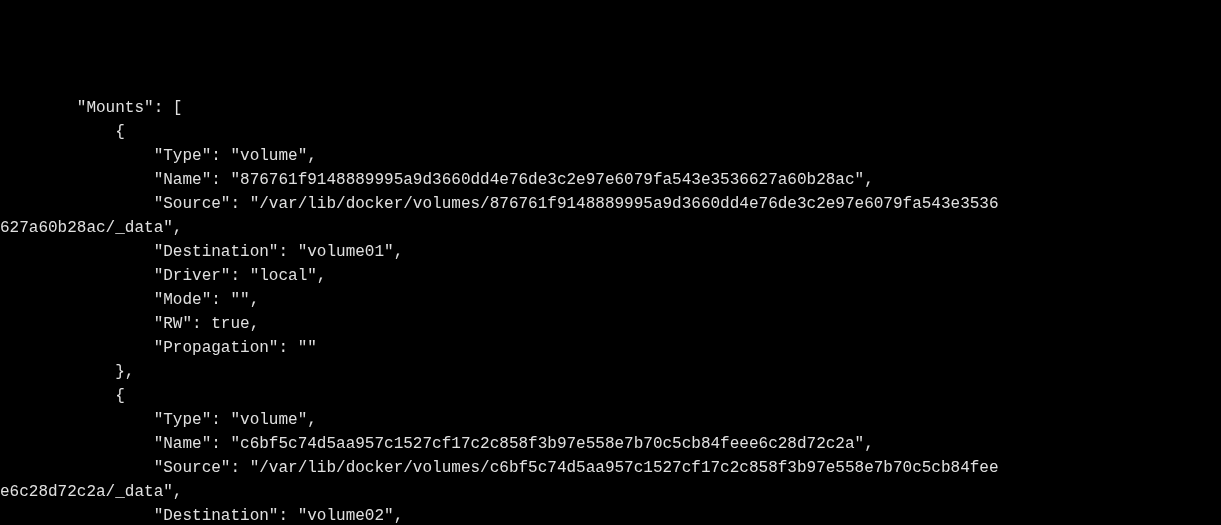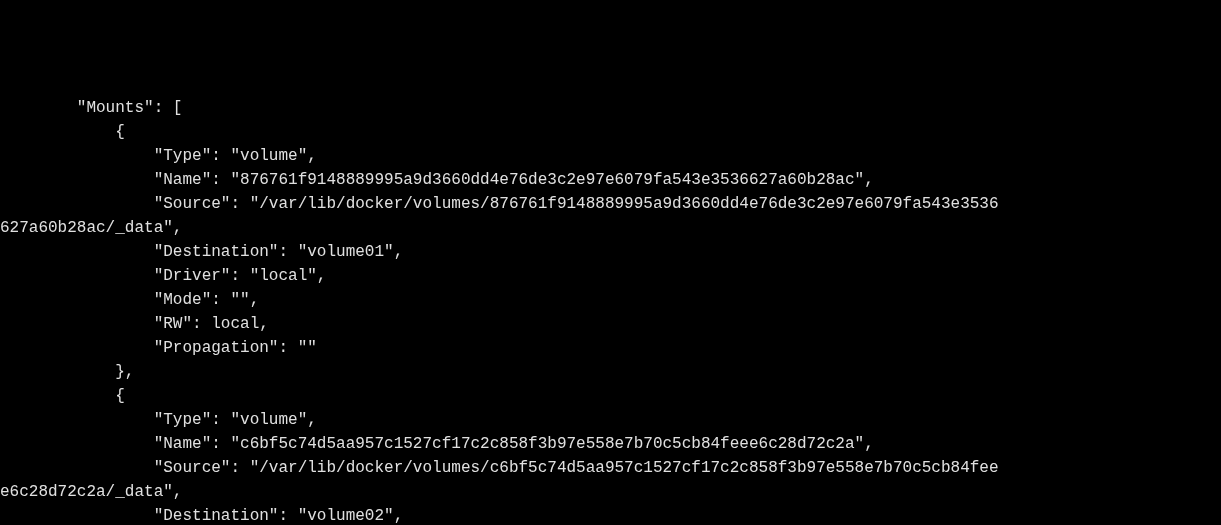--- a/index.html
+++ b/index.html
@@ -30,21 +30,21 @@
 
 <div class="terminal"><span><span>        </span><span>"Mounts"</span><span>: [</span></span>
 <span><span>            </span><span>{</span></span>
 <span><span>                </span><span>"Type"</span><span>: </span><span>"volume"</span><span>,</span></span>
 <span><span>                </span><span>"Name"</span><span>: </span><span>"876761f9148889995a9d3660dd4e76de3c2e97e6079fa543e3536627a60b28ac"</span><span>,</span></span>
 <span><span>                </span><span>"Source"</span><span>: </span><span>"/var/lib/docker/volumes/876761f9148889995a9d3660dd4e76de3c2e97e6079fa543e3536</span></span>
 <span><span>627a60b28ac/_data"</span><span>,</span></span>
 <span><span>                </span><span>"Destination"</span><span>: </span><span>"volume01"</span><span>,</span></span>
 <span><span>                </span><span>"Driver"</span><span>: </span><span>"local"</span><span>,</span></span>
 <span><span>                </span><span>"Mode"</span><span>: </span><span>""</span><span>,</span></span>
-<span><span>                </span><span>"RW"</span><span>: </span><span>local</span><span>,</span></span>
+<span><span>                </span><span>"RW"</span><span>: </span><span>true</span><span>,</span></span>
 <span><span>                </span><span>"Propagation"</span><span>: </span><span>""</span></span>
 <span><span>            </span><span>},</span></span>
 <span><span>            </span><span>{</span></span>
 <span><span>                </span><span>"Type"</span><span>: </span><span>"volume"</span><span>,</span></span>
 <span><span>                </span><span>"Name"</span><span>: </span><span>"c6bf5c74d5aa957c1527cf17c2c858f3b97e558e7b70c5cb84feee6c28d72c2a"</span><span>,</span></span>
 <span><span>                </span><span>"Source"</span><span>: </span><span>"/var/lib/docker/volumes/c6bf5c74d5aa957c1527cf17c2c858f3b97e558e7b70c5cb84fee</span></span>
 <span><span>e6c28d72c2a/_data"</span><span>,</span></span>
 <span><span>                </span><span>"Destination"</span><span>: </span><span>"volume02"</span><span>,</span></span>
 
 

